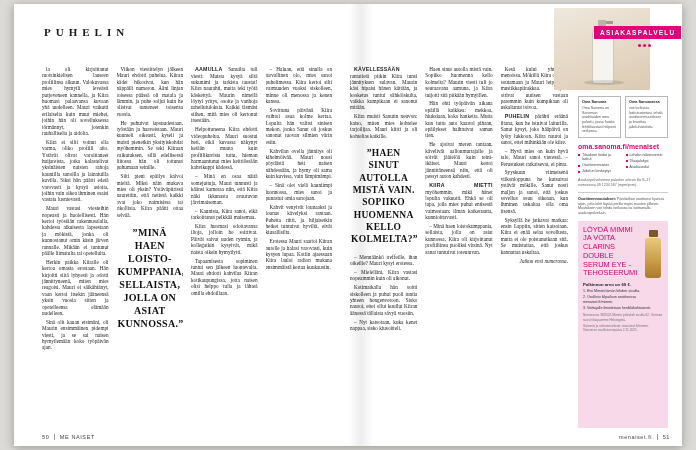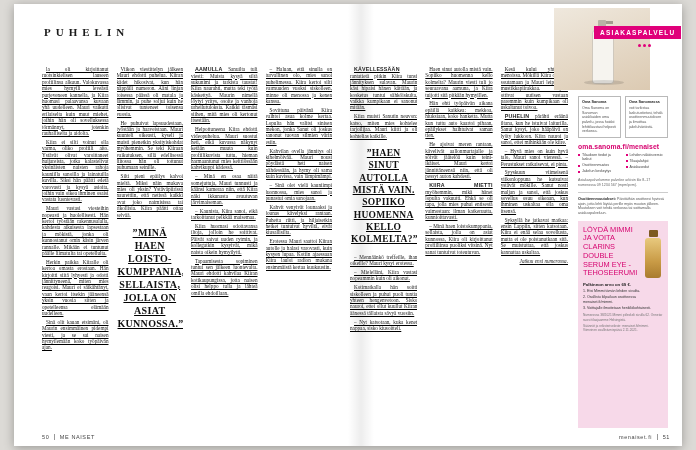--- a/index.html
+++ b/index.html
@@ -8,21 +8,21 @@
   .sheet{position:absolute;left:14px;top:4px;right:14px;bottom:4px;background:#ffffff;
          box-shadow:0 2px 10px rgba(0,0,0,.3);}
   .fold{position:absolute;left:334px;top:0;bottom:0;width:26px;
         background:linear-gradient(90deg,rgba(0,0,0,0),rgba(0,0,0,.07),rgba(0,0,0,0));pointer-events:none;}
 
   
   .jatkis{position:absolute;left:30px;top:22px;font-size:11px;font-weight:700;
           letter-spacing:5px;color:#1a1a1a;}
 
   
-  .cols{position:absolute;top:62px;height:354px;display:flex;gap:8px;text-decoration:underline;}
+  .cols{position:absolute;top:62px;height:354px;display:flex;gap:8px;}
   .leftcols{left:28px;width:290px;}
   .rightcols{left:336px;width:218px;}
   .col{flex:1;overflow:hidden;}
   .para{margin:0 0 2.5px 0;font-size:5.2px;line-height:1.23;text-align:justify;
         color:#1c1c1c;text-indent:4px;}
   .para b{font-family:"Liberation Sans",sans-serif;font-size:5.3px;letter-spacing:.2px;}
   .para.italic{font-style:italic;text-align:right;text-indent:0;}
   .pullquote{font-weight:700;font-size:10px;line-height:1.3;text-align:center;
              color:#111;margin:8px 1px;letter-spacing:.3px;}
   .rq{font-size:9.5px;}

